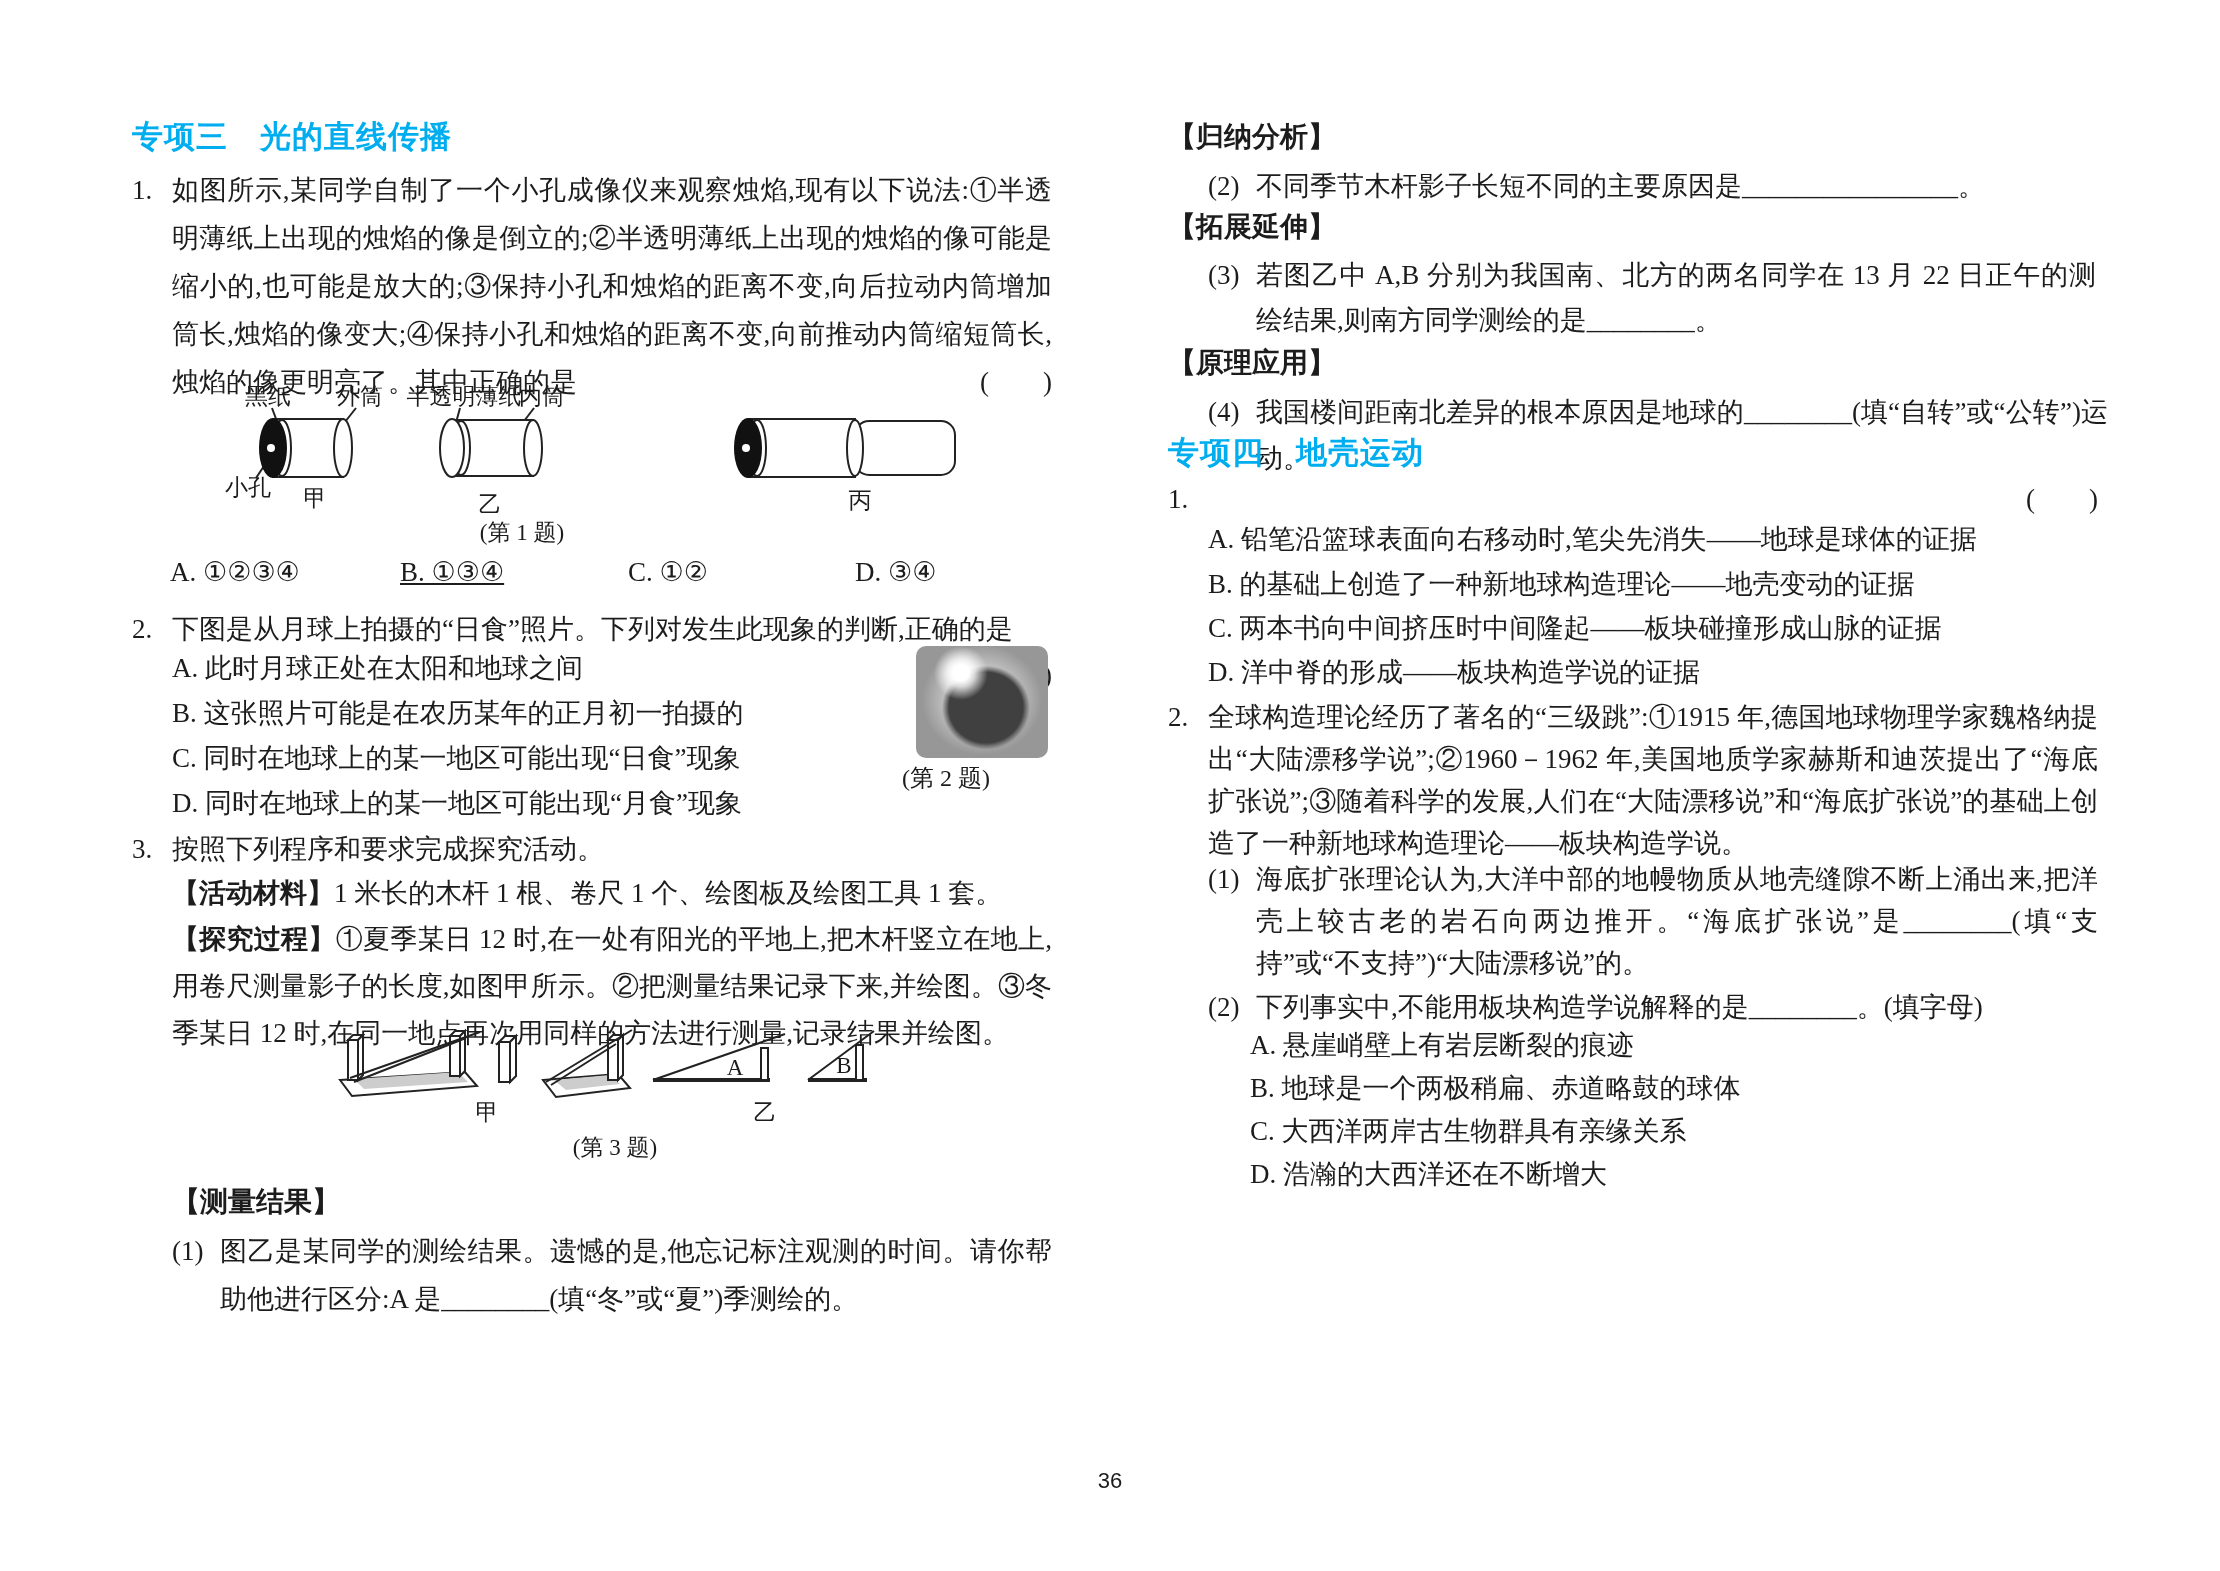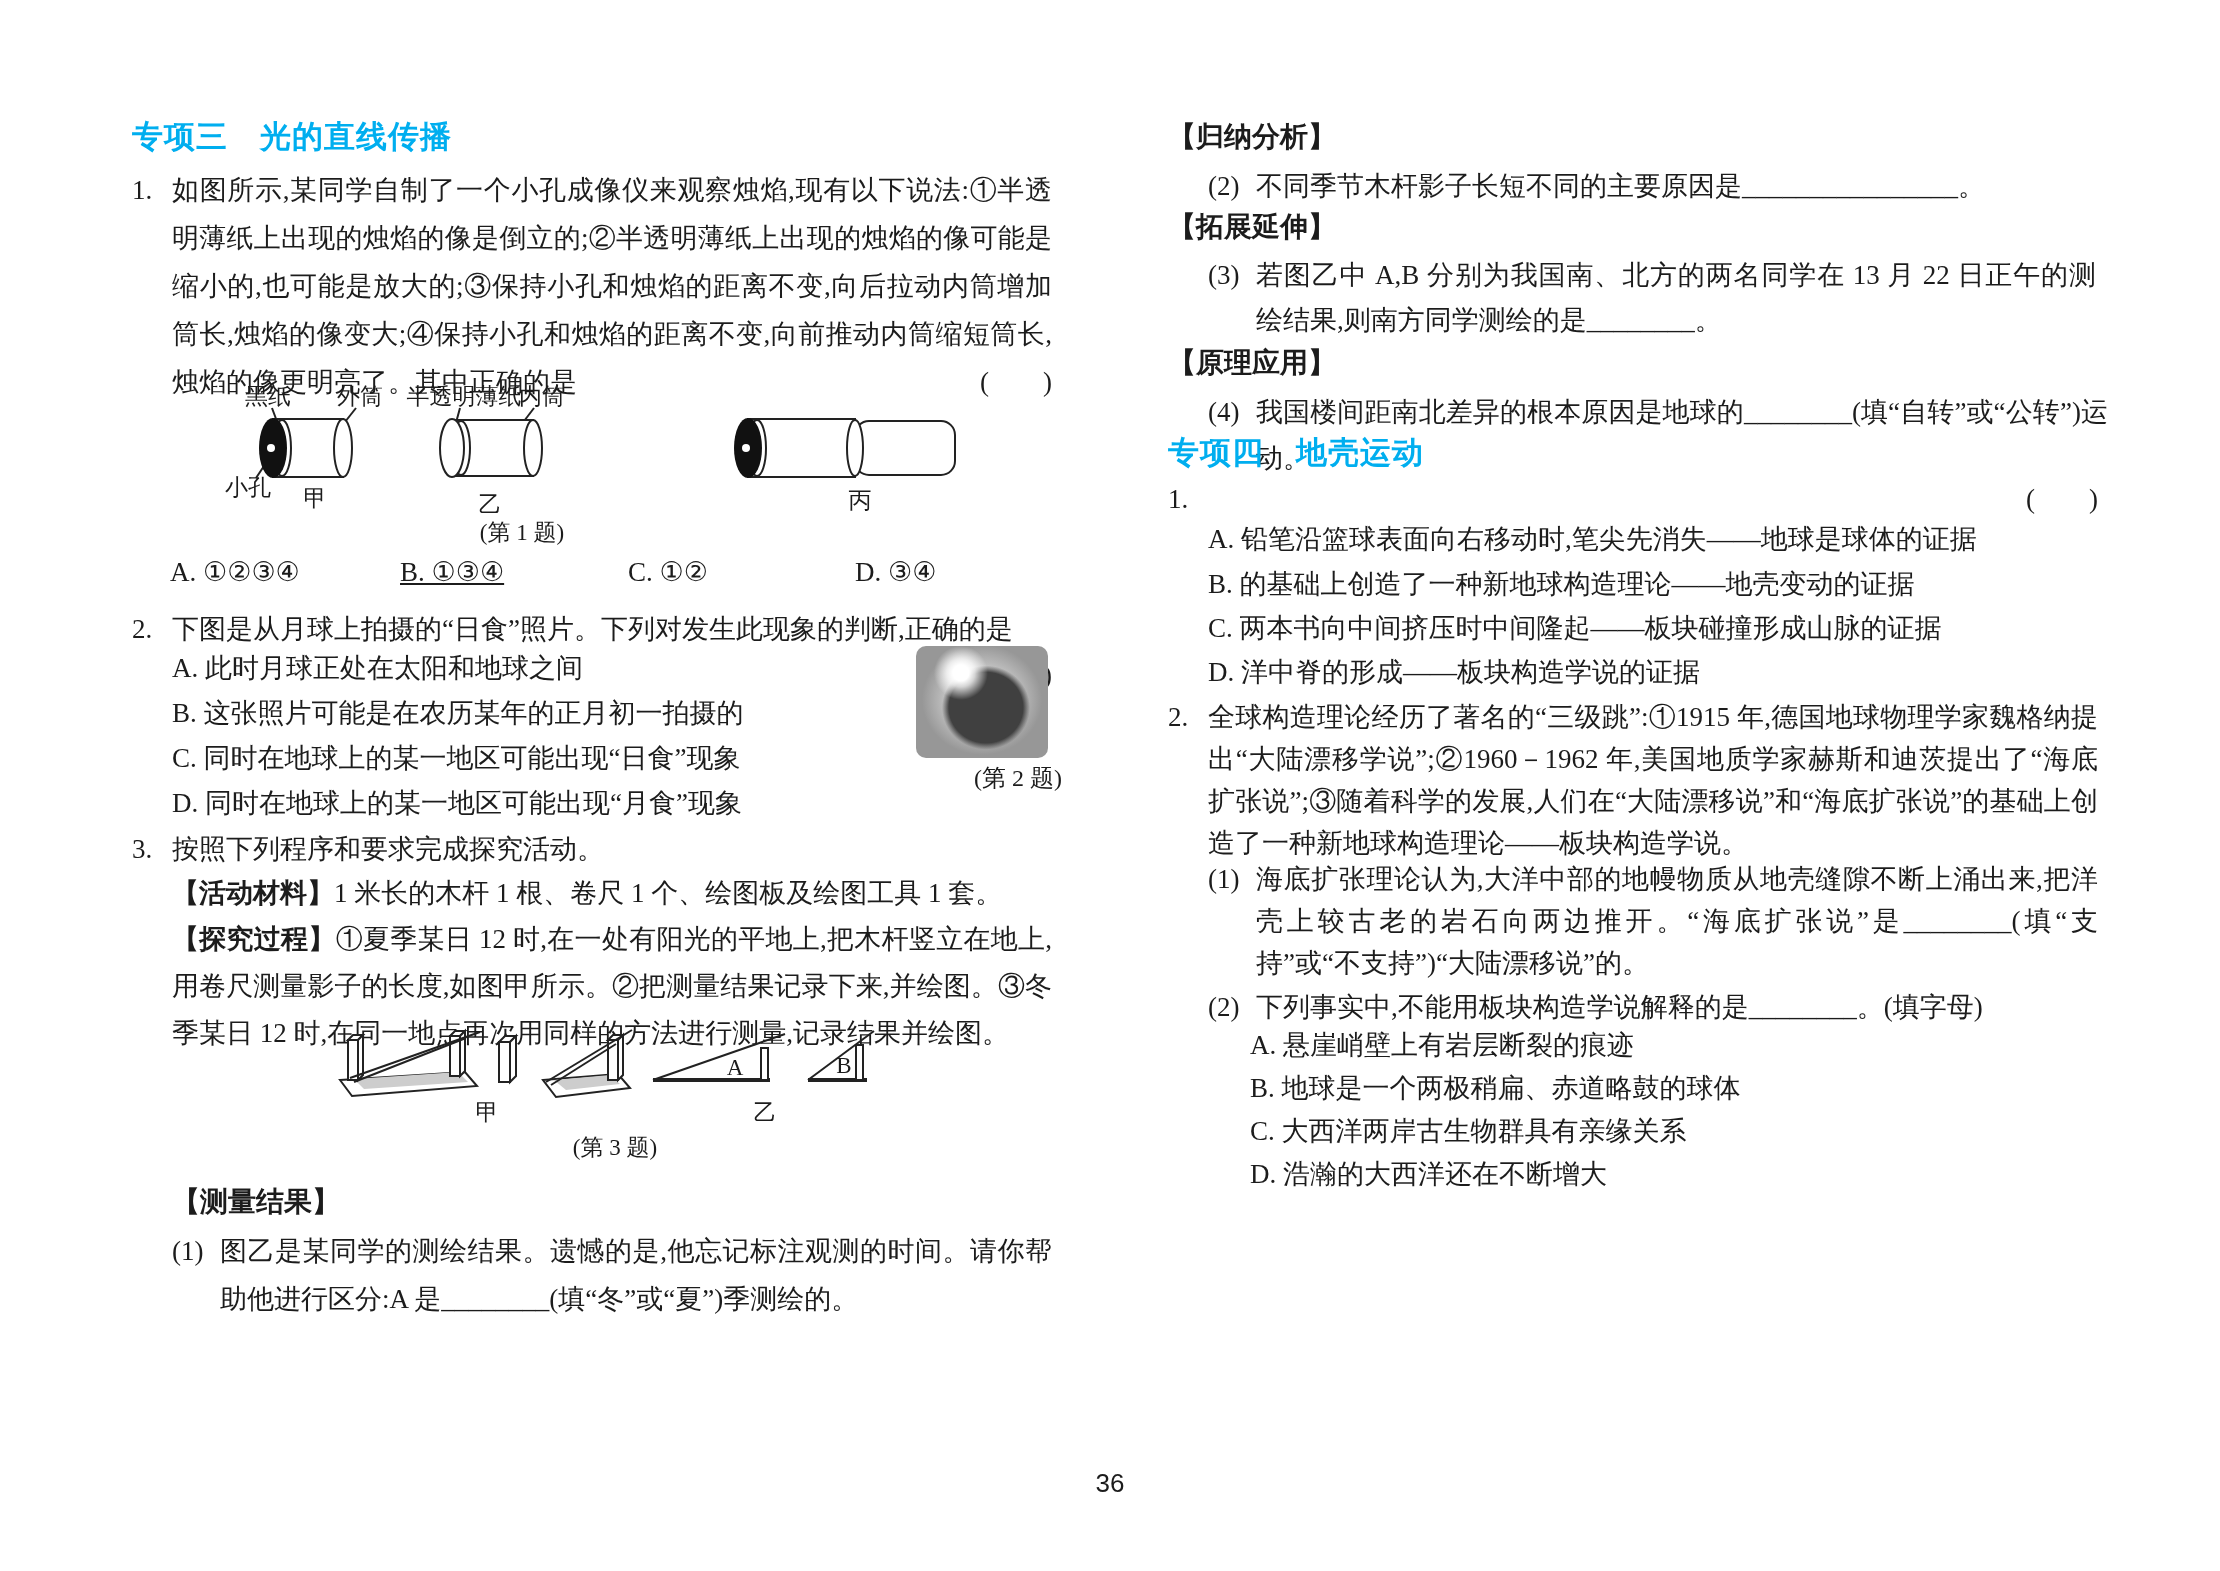--- a/index.html
+++ b/index.html
@@ -25,37 +25,37 @@
   .q{display:flex;font-size:27px;line-height:46px;}
   .qnum{flex:none;width:40px;}
   .qtext{flex:1;text-align:justify;}
   .bracket{float:right;white-space:nowrap;}
   .sub{display:flex;font-size:27px;line-height:46px;}
   .snum{flex:none;width:48px;}
   .stext{flex:1;text-align:justify;}
   .line{font-size:27px;white-space:nowrap;text-align:center;}
   .optrow span{position:absolute;font-size:27px;white-space:nowrap;}
   .boldpre{font-family:"Liberation Sans","DejaVu Sans",sans-serif;font-weight:bold;}
-  .caption{font-size:24px;text-align:right;}
+  .caption{font-size:24px;text-align:left;}
   svg text{
     font-family:"Liberation Serif","DejaVu Serif",serif;
     font-size:23px;fill:var(--ink);
   }
   .eclipse{
     width:132px;height:112px;border-radius:10px;
     background:
       radial-gradient(circle 18px at 34% 24%, #ffffff 0 8px, rgba(255,255,255,.78) 14px, rgba(255,255,255,0) 27px),
       radial-gradient(ellipse 44px 42px at 53% 55%, #404040 0 37px, rgba(64,64,64,0) 44px),
       radial-gradient(ellipse 60px 55px at 50% 48%, #efefef 0%, #c3c3c3 58%, #979797 100%);
     background-color:#9a9a9a;
   }
   .pagenum{
     width:2220px;text-align:center;
     font-family:"Liberation Sans","DejaVu Sans",sans-serif;
-    font-size:26px;
+    font-size:22px;
   }
 </style>
 </head>
 <body>
 
 <div class="abs cyan-h" style="left:132px;top:116px;">专项三　光的直线传播</div>
 
 <div class="abs q" style="left:132px;top:166px;width:920px;line-height:48px;">
   <span class="qnum">1.</span>
   <div class="qtext">

